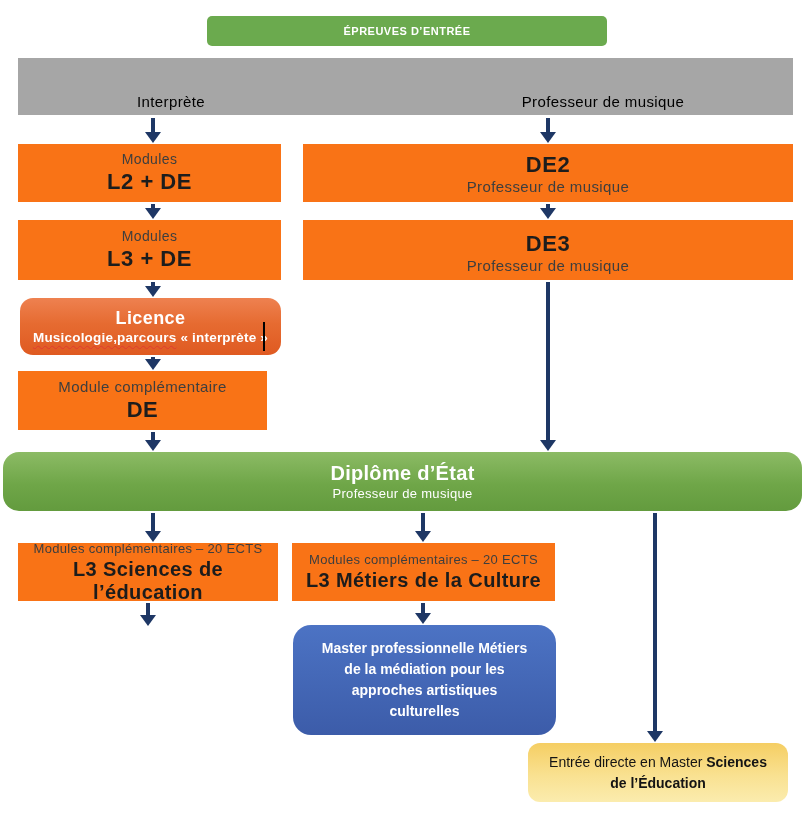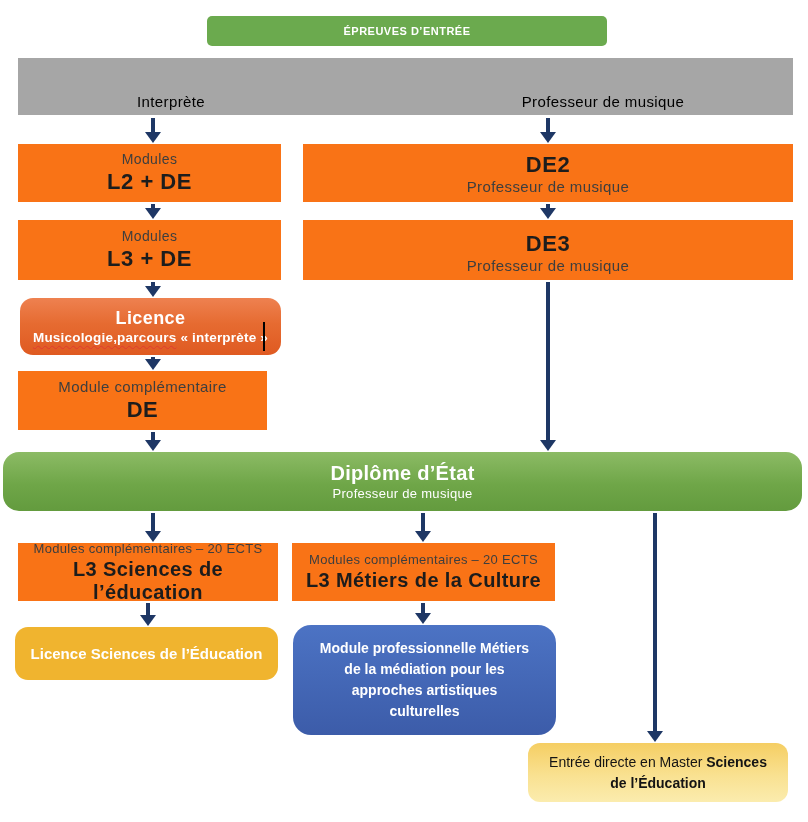--- a/index.html
+++ b/index.html
@@ -138,26 +138,23 @@
   <div class="box gray ects-left">
     <div class="ects-1">Modules complémentaires – 20 ECTS</div>
     <div class="ects-2">L3 Sciences de l’éducation</div>
   </div>
 
   <div class="box gray ects-right">
     <div class="ects-1">Modules complémentaires – 20 ECTS</div>
     <div class="ects-2">L3 Métiers de la Culture</div>
   </div>
 
-  <div class="box lic-sci">
-    <div><span class="w600">Licence </span><span class="w700">Sciences de l’Éducation</span></div>
-  </div>
 
   <div class="box lic-pro">
-    <div><span class="w600">Module professionnelle </span><span class="w700">Métiers de la médiation pour les approches artistiques culturelles</span></div>
+    <div><span class="w600">Master professionnelle </span><span class="w700">Métiers de la médiation pour les approches artistiques culturelles</span></div>
   </div>
 
   <div class="box master">
     <div><span>Entrée directe en Master </span><span class="w700">Sciences de l’Éducation</span></div>
   </div>
 
   <div class="arrow" style="left:145px;top:118px;height:25px;">
       <div class="shaft"></div>
       <div class="head"></div>
     </div>

